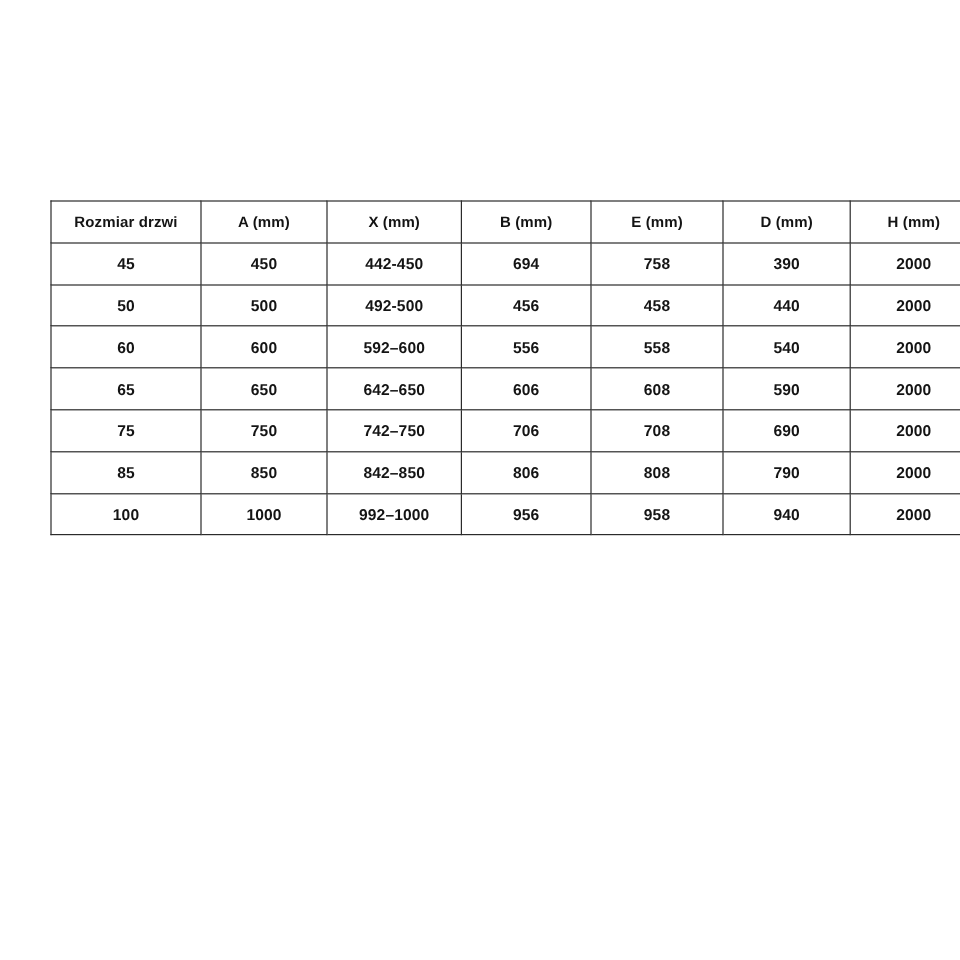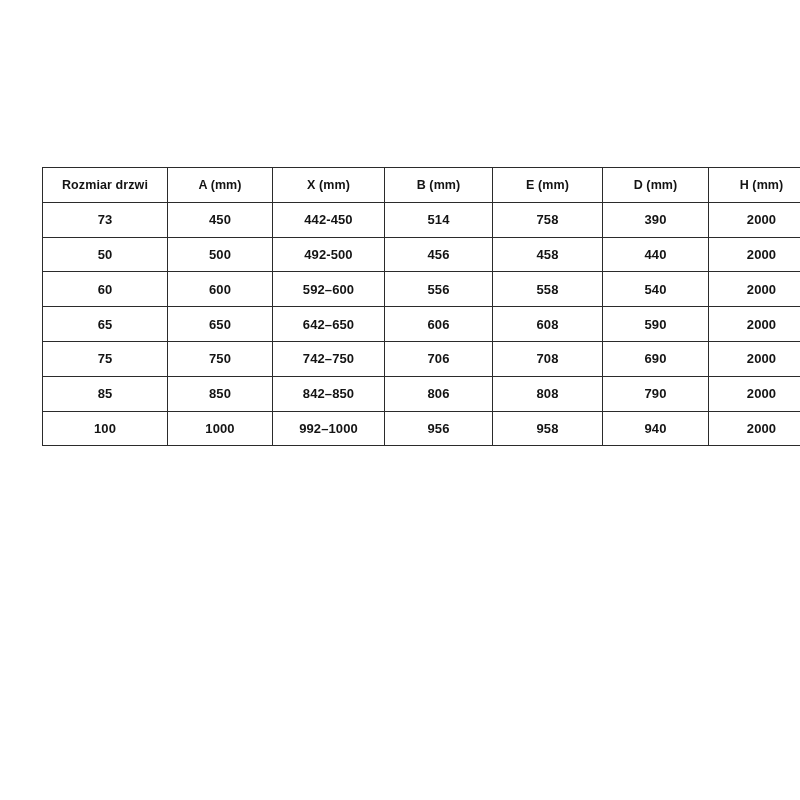--- a/index.html
+++ b/index.html
@@ -72,24 +72,24 @@
         <th>A (mm)</th>
         <th>X (mm)</th>
         <th>B (mm)</th>
         <th>E (mm)</th>
         <th>D (mm)</th>
         <th>H (mm)</th>
       </tr>
     </thead>
     <tbody>
       <tr>
-        <td>73</td>
+        <td>45</td>
         <td>450</td>
         <td>442-450</td>
-        <td>514</td>
+        <td>694</td>
         <td>758</td>
         <td>390</td>
         <td>2000</td>
       </tr>
       <tr>
         <td>50</td>
         <td>500</td>
         <td>492-500</td>
         <td>456</td>
         <td>458</td>

